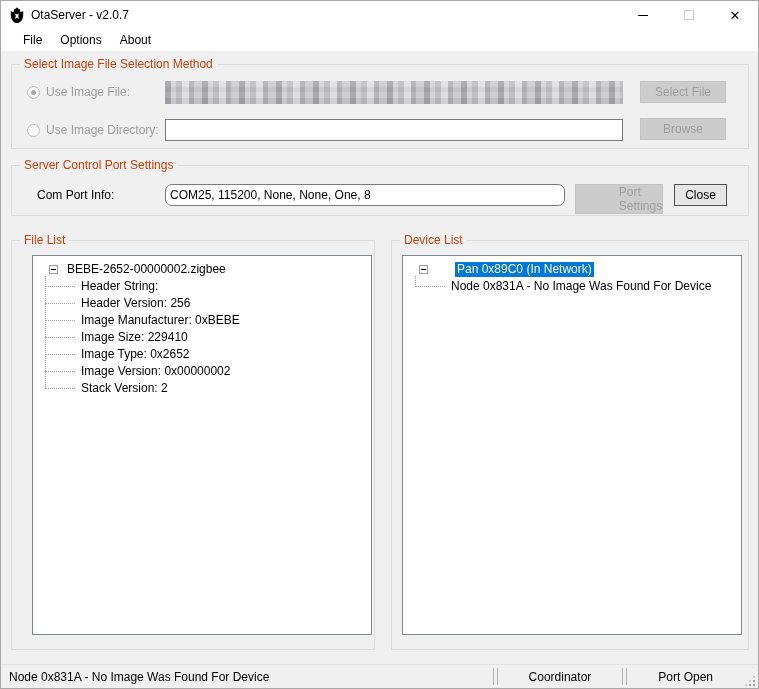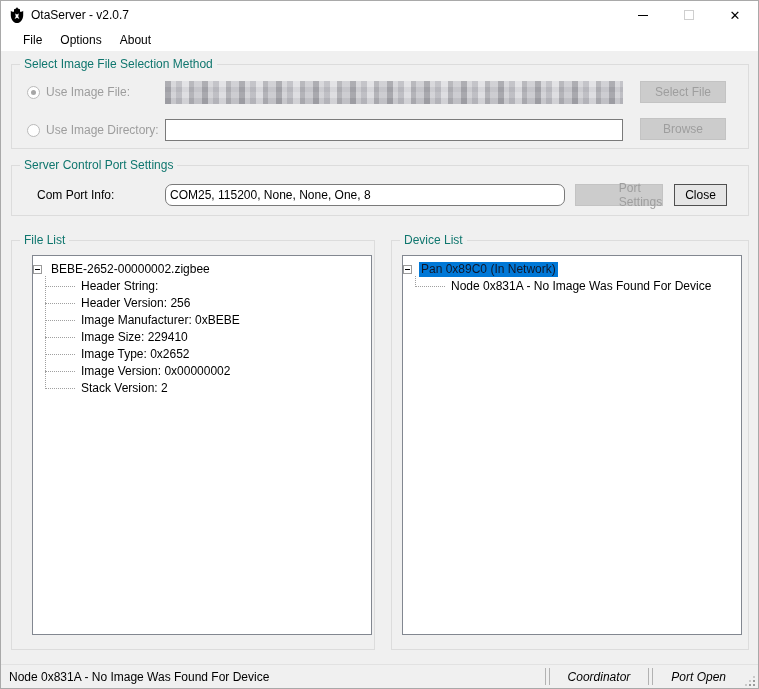--- a/index.html
+++ b/index.html
@@ -16,55 +16,55 @@
   .caption-buttons { position:absolute; right:0; top:0; height:28px; display:flex; }
   .cap-btn { width:46px; height:28px; display:flex; align-items:center; justify-content:center; cursor:default; }
   .min-glyph { width:10px; height:1px; background:#000; display:block; }
   .max-glyph { width:10px; height:10px; border:1px solid #cfcfcf; display:block; }
   .close-glyph { font-size:13px; color:#000; line-height:1; }
   
   .menubar { position:absolute; top:28px; left:0; width:100%; height:22px; background:#ffffff; display:flex; align-items:center; padding-left:13px; }
   .menu-item { padding:3px 9px; color:#000; }
   
   .groupbox { position:absolute; border:1px solid #dcdcdc; }
-  .group-label { position:absolute; top:-8px; left:8px; background:#f0f0f0; padding:0 4px; font-size:12px; color:#0f766e; line-height:14px; white-space:nowrap; }
+  .group-label { position:absolute; top:-8px; left:8px; background:#f0f0f0; padding:0 4px; font-size:12px; color:#c2410c; line-height:14px; white-space:nowrap; }
   
   .radio-row { position:absolute; display:flex; align-items:center; }
   .radio-circle { width:13px; height:13px; border-radius:50%; border:1px solid #bababa; background:#fefefe; margin-right:6px; position:relative; flex:none; }
   .radio-circle.checked::after { content:""; position:absolute; left:3px; top:3px; width:5px; height:5px; border-radius:50%; background:#a6a6a6; }
   .radio-label { color:#9d9d9d; white-space:nowrap; }
   
   .textbox { position:absolute; background:#ffffff; border:1px solid #7a7a7a; font-family:"Liberation Sans",sans-serif; font-size:12px; padding:0 4px; color:#000; }
   .mosaic {
     position:absolute; border:none;
     background:
       repeating-linear-gradient(90deg, rgba(110,110,118,.45) 0 6px, rgba(205,205,210,.45) 6px 11px, rgba(160,160,168,.45) 11px 17px, rgba(228,228,232,.45) 17px 24px, rgba(135,135,142,.45) 24px 29px, rgba(190,190,196,.45) 29px 37px),
       repeating-linear-gradient(0deg, #c2c2c6 0 6px, #d9d9dc 6px 12px, #cbcbcf 12px 17px, #e2e2e4 17px 23px);
   }
   
   .btn { position:absolute; display:flex; align-items:center; justify-content:center; font-size:12px; }
   .btn-disabled { background:#cccccc; border:1px solid #c3c3c3; color:#9e9e9e; }
   .btn-enabled { background:#e5e5e5; border:1px solid #4f4f4f; color:#000; cursor:pointer; }
   
   .tree { position:absolute; background:#ffffff; border:1px solid #828790; overflow:hidden; padding-top:5px; }
-  .tree-root-row { display:flex; align-items:center; height:17px; padding-left:0; }
+  .tree-root-row { display:flex; align-items:center; height:17px; padding-left:16px; }
   .expander { width:9px; height:9px; border:1px solid #9a9a9a; background:#fff; position:relative; flex:none; margin-right:7px; }
   .expander::after { content:""; position:absolute; left:1px; top:3px; width:5px; height:1px; background:#000; }
   .tree-label { white-space:nowrap; padding:0 2px; line-height:15px; }
-  .tree-label.selected { background:#0078d7; color:#0f172a; }
+  .tree-label.selected { background:#0078d7; color:#fef9c3;margin-left:20px; }
   .tree-children { position:relative; }
   .tree-children::before { content:""; position:absolute; left:12px; top:-2px; bottom:8px; border-left:1px dotted #a0a0a0; }
   .tree-child { position:relative; height:17px; display:flex; align-items:center; padding-left:46px; }
   .tree-child::before { content:""; position:absolute; left:12px; top:8px; width:30px; border-top:1px dotted #a0a0a0; }
   
   .statusbar { position:absolute; left:0; bottom:0; width:100%; height:24px; background:#f0f0f0; border-top:1px solid #e2e2e2; display:flex; align-items:center; }
   .status-message { padding-left:8px; flex:1; white-space:nowrap; }
   .status-right { display:flex; align-items:center; height:100%; }
   .status-sep { width:5px; height:17px; border-left:1px solid #b2b2b2; border-right:1px solid #b2b2b2; margin:0 1px; }
-  .status-panel { padding:0 17px; white-space:nowrap;font-style:italic; }
+  .status-panel { padding:0 30px; white-space:nowrap; }
   .resize-grip { width:14px; height:14px; align-self:flex-end; margin-right:1px; }
 </style>
 </head>
 <body>
 
 <div class="window">
 
   <div class="titlebar">
     <svg class="app-icon" viewBox="0 0 16 16">
       <path fill="#000000" d="M8 0 C8.3 1 9.5 2.1 11 2.2 L11 4.8 C12.6 4.9 13.6 4.3 14.2 3.7 L14.2 8.2 C14.2 12.4 11.3 16 8 16 C4.7 16 1.8 12.4 1.8 8.2 L1.8 3.7 C2.4 4.3 3.4 4.9 5 4.8 L5 2.2 C6.5 2.1 7.7 1 8 0 Z M6.2 6.5 L6.8 9.5 L5.6 12 L8 10.8 L10.4 12 L9.2 9.5 L9.8 6.5 L8 7.6 Z"></path>
@@ -104,21 +104,21 @@
       <span class="radio-label">Use Image Directory:</span>
     </div>
     <input class="textbox" style="left: 153px; top: 54px; width: 458px; height: 22px;" value="">
     <div class="btn btn-disabled" style="left:628px; top:53px; width:86px; height:22px;">Browse</div>
   </div>
 
   <div class="groupbox" style="left:10px; top:164px; width:738px; height:51px;">
     <span class="group-label">Server Control Port Settings</span>
     <span style="position:absolute; left:25px; top:22px;">Com Port Info:</span>
     <input class="textbox" style="left: 153px; top: 18px; width: 400px; height: 22px; border-radius: 7px;" value="COM25, 115200, None, None, One, 8">
-    <div class="btn btn-disabled" style="left:563px; top:18px; width:88px; height:22px;padding-left:43px;">Port Settings</div>
+    <div class="btn btn-disabled" style="left:563px; top:18px; width:88px; height:30px;padding-left:43px;">Port Settings</div>
     <div class="btn btn-enabled" style="left:662px; top:18px; width:53px; height:22px;">Close</div>
   </div>
 
   <div class="groupbox" style="left:10px; top:239px; width:364px; height:410px;">
     <span class="group-label">File List</span>
     <div class="tree" style="left:20px; top:14px; width:340px; height:380px;">
       <div class="tree-root-row">
         <span class="expander"></span>
         <span class="tree-label">BEBE-2652-00000002.zigbee</span>
       </div>

